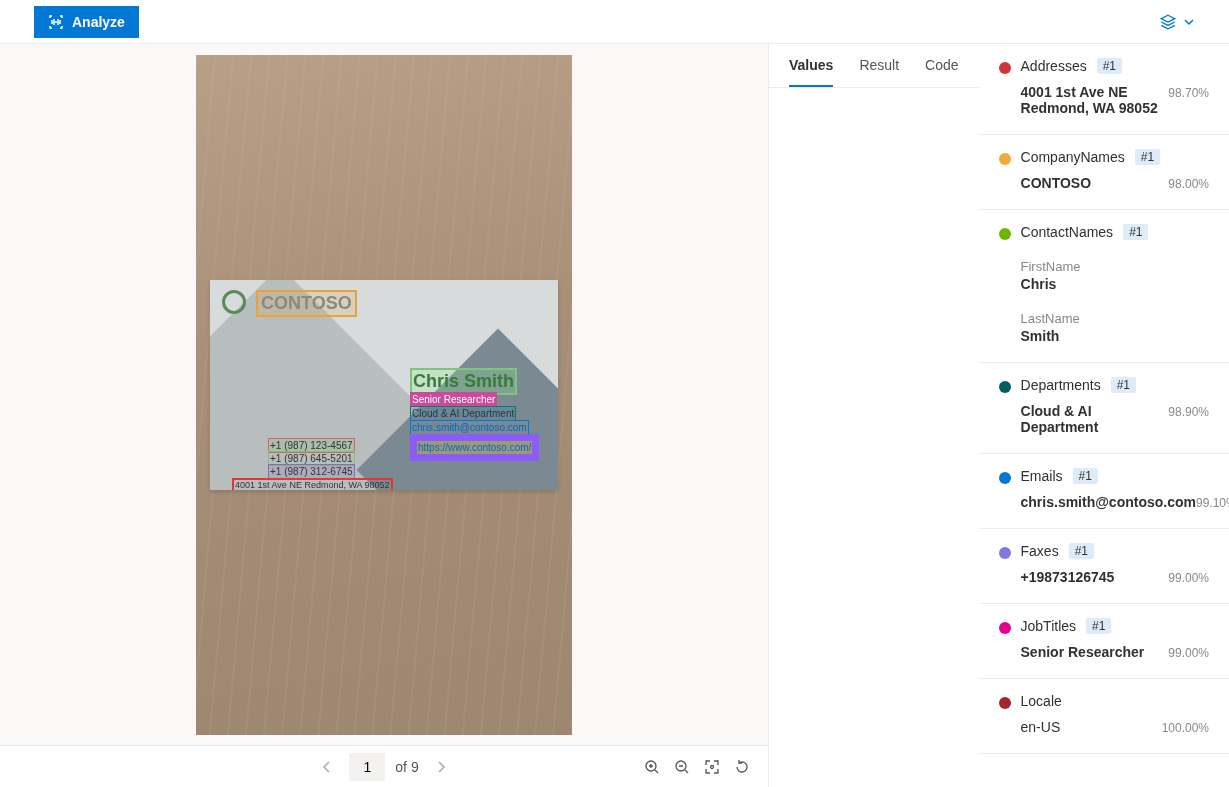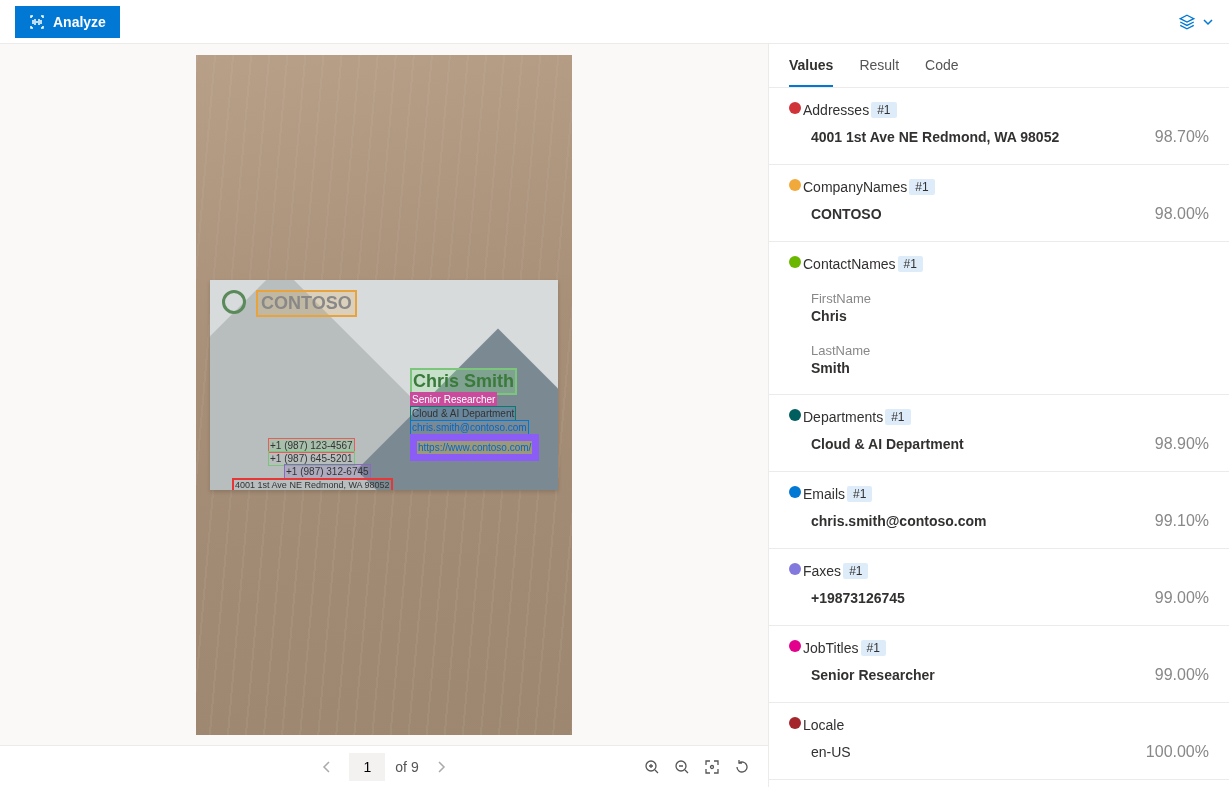--- a/index.html
+++ b/index.html
@@ -1,18 +1,18 @@
 <!DOCTYPE html>
 <html><head>
 <meta charset="utf-8">
 <style>
 * { box-sizing: border-box; margin: 0; padding: 0; }
 body { font-family: "Segoe UI", -apple-system, sans-serif; font-size: 14px; color: #323130; background: #fff; overflow: hidden; }
 .app { display: flex; flex-direction: column; height: 787px; width: 1229px; }
-.topbar { height: 44px; border-bottom: 1px solid #edebe9; display: flex; align-items: center; padding: 0 15px; justify-content: space-between; }
+.topbar { height: 44px; border-bottom: 1px solid #edebe9; display: flex; align-items: center; padding: 0 34px; justify-content: space-between; }
 .analyze-btn { background: #0078d4; color: #fff; border: none; height: 32px; padding: 0 14px; display: flex; align-items: center; gap: 8px; font-size: 14px; cursor: pointer; font-weight: 600; }
 .analyze-btn svg { width: 16px; height: 16px; }
 .tb-right { display: flex; align-items: center; gap: 6px; color: #0078d4; cursor: pointer; }
 .main { flex: 1; display: flex; min-height: 0; }
 .viewer { flex: 1; display: flex; flex-direction: column; border-right: 1px solid #edebe9; background: #faf9f8; min-width: 0; }
 .canvas { flex: 1; display: flex; align-items: center; justify-content: center; overflow: auto; }
 .card-img { position: relative; width: 376px; height: 680px; background: linear-gradient(170deg,#b79f88 0%,#a68e77 45%,#9d8770 100%); }
 .wood::before { content:""; position:absolute; inset:0; background: repeating-linear-gradient(95deg, rgba(255,255,255,0.05) 0 2px, transparent 2px 18px); }
 .bcard { position: absolute; left: 14px; top: 225px; width: 348px; height: 210px; background: #d8dbdc; box-shadow: 0 2px 4px rgba(0,0,0,0.15); overflow:hidden; }
 .bcard::before { content:""; position:absolute; left:-60px; top:40px; width:260px; height:260px; background:#b8bdbd; transform:rotate(45deg); }
@@ -21,45 +21,45 @@
 .logo { position:absolute; left:12px; top:10px; width:24px; height:24px; border:3px solid #5a8a5a; border-radius:50%; }
 .hl { position: absolute; font-size: 10px; padding: 0 1px; line-height: 1.3; white-space: nowrap; }
 .hl-company { left: 46px; top: 10px; font-size: 18px; font-weight: 600; color: #888; border: 2px solid #e8a33d; background: rgba(232,163,61,0.2); padding: 0 3px; }
 .hl-name { left: 200px; top: 88px; font-size: 18px; font-weight: 600; color: #3a7a3a; border: 2px solid #7cc67c; background: rgba(144,238,144,0.25); }
 .hl-title { left: 200px; top: 112px; color:#fff; background:#c94b9c; border: 1px solid #c94b9c; }
 .hl-dept { left: 200px; top: 126px; color:#333; background: rgba(0,120,212,0.15); border: 1px solid #0a7a6a; }
 .hl-email { left: 200px; top: 140px; color:#0066cc; border: 1px solid #0078d4; }
 .hl-web { left: 200px; top: 154px; color:#0066cc; background: rgba(255,200,50,0.25); border: 7px solid #8b5cf6; }
 .hl-cel { left: 58px; top: 158px; color:#333; border: 1px solid #e85c5c; background: rgba(100,200,100,0.2); }
 .hl-tel { left: 58px; top: 171px; color:#333; border: 1px solid #7cc67c; }
-.hl-fax { left: 74px; top: 184px; color:#333; background: rgba(140,100,200,0.2); border: 1px solid #8a6abf; text-align: right; }
+.hl-fax { left: 58px; top: 184px; color:#333; background: rgba(140,100,200,0.2); border: 1px solid #8a6abf; text-align: right; }
 .hl-addr { left: 22px; top: 198px; color:#333; border: 2px solid #e83535; font-size: 9px; }
 .viewer-footer { height: 42px; border-top: 1px solid #edebe9; background:#fff; display: flex; align-items: center; justify-content: center; gap: 6px; position:relative; }
 .pager { display: flex; align-items: center; gap: 10px; }
 .pg-btn { width: 24px; height: 24px; display:flex; align-items:center; justify-content:center; color:#888; cursor:pointer; }
 .pg-input { width: 36px; height: 28px; text-align: center; border: none; background:#f3f2f1; font-size:14px; }
 .pg-of { color: #555; }
 .zoom-ctrls { position: absolute; right: 18px; display: flex; gap: 14px; color:#555; }
 .zoom-ctrls span { cursor:pointer; display:flex; align-items:center; }
-.panel { width: 460px; display: flex; flex-direction: column; background:#fff; }
+.panel { width: 460px; display: flex; flex-direction: row; background:#fff; }
 .tabs { display: flex; gap: 26px; padding: 0 20px; border-bottom: 1px solid #edebe9; height: 44px; align-items: center; }
 .tab { font-size: 14px; color: #555; cursor: pointer; height: 100%; display:flex; align-items:center; border-bottom: 2px solid transparent; }
 .tab.active { color: #323130; font-weight: 600; border-bottom-color: #0078d4; }
 .results { flex: 1; overflow-y: auto; }
 .results::-webkit-scrollbar { width: 16px; }
 .results::-webkit-scrollbar-thumb { background: #c8c6c4; border: 4px solid #fff; border-radius: 8px; }
 .results::-webkit-scrollbar-track { background: #f3f2f1; }
 .field { border-bottom: 1px solid #edebe9; padding: 14px 20px 18px; }
-.field-head { display: flex; align-items: flex-start; gap: 2px; margin-bottom: 10px; }
+.field-head { display: flex; align-items: flex-end; gap: 10px; margin-bottom: 10px; }
 .dot { width: 12px; height: 12px; border-radius: 50%; flex-shrink:0; }
 .field-name { font-size: 14px; color: #323130; }
 .badge { background: #deecf9; color: #323130; font-size: 12px; padding: 1px 6px; border-radius: 2px; }
 .field-body { display: flex; justify-content: space-between; align-items: baseline; padding-left: 22px; }
 .field-val { font-weight: 600; font-size: 14px; }
-.field-conf { font-size: 16px; color: #888; }
+.field-conf { font-size: 12px; color: #888; }
 .subfield { padding-left: 22px; margin-top: 19px; }
 .sub-label { font-size: 13px; color: #888; margin-bottom: 2px; }
 .sub-val { font-weight: 600; }
 svg { display: block; }
 </style>
 </head>
 <body>
 
 <div class="app">
   <div class="topbar">

